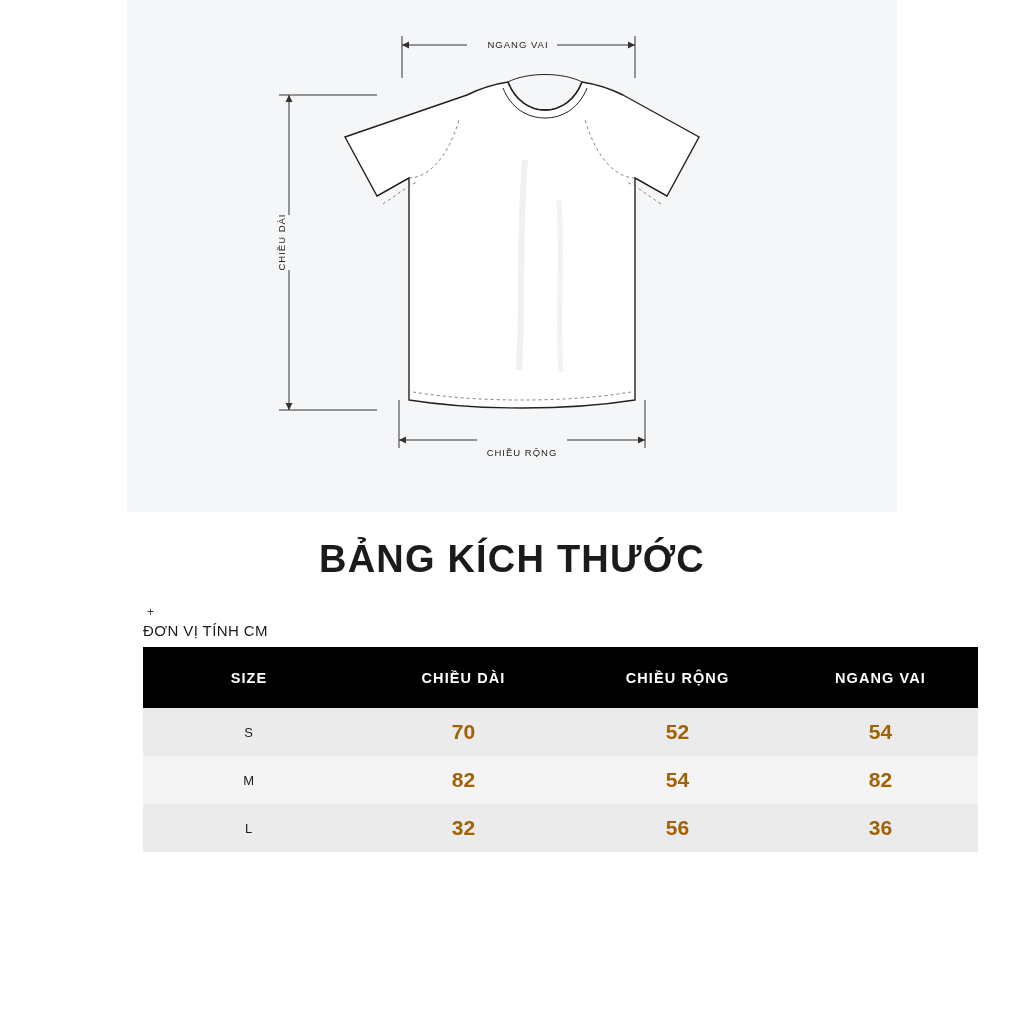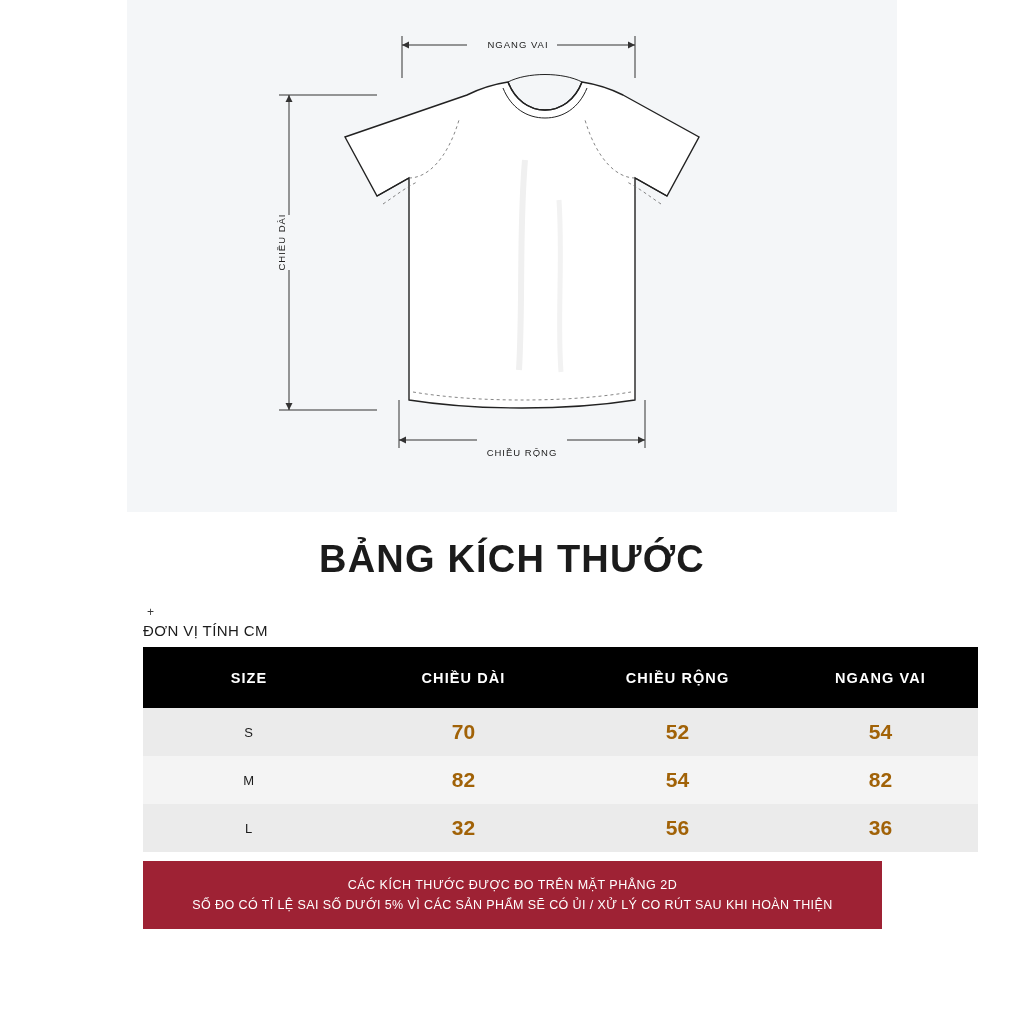--- a/index.html
+++ b/index.html
@@ -272,18 +272,14 @@
         <tr class="odd">
           <td class="size-cell">L</td>
           <td class="num-cell">32</td>
           <td class="num-cell">56</td>
           <td class="num-cell">36</td>
         </tr>
       </tbody>
     </table>
   </div>
 
-  <div class="footer-note">
-    <div class="footer-line1">CÁC KÍCH THƯỚC ĐƯỢC ĐO TRÊN MẶT PHẲNG 2D</div>
-    <div class="footer-line2">SỐ ĐO CÓ TỈ LỆ SAI SỐ DƯỚI 5% VÌ CÁC SẢN PHẨM SẼ CÓ ỦI / XỬ LÝ CO RÚT SAU KHI HOÀN THIỆN</div>
-  </div>
 
 </div>
 
 </body></html>

